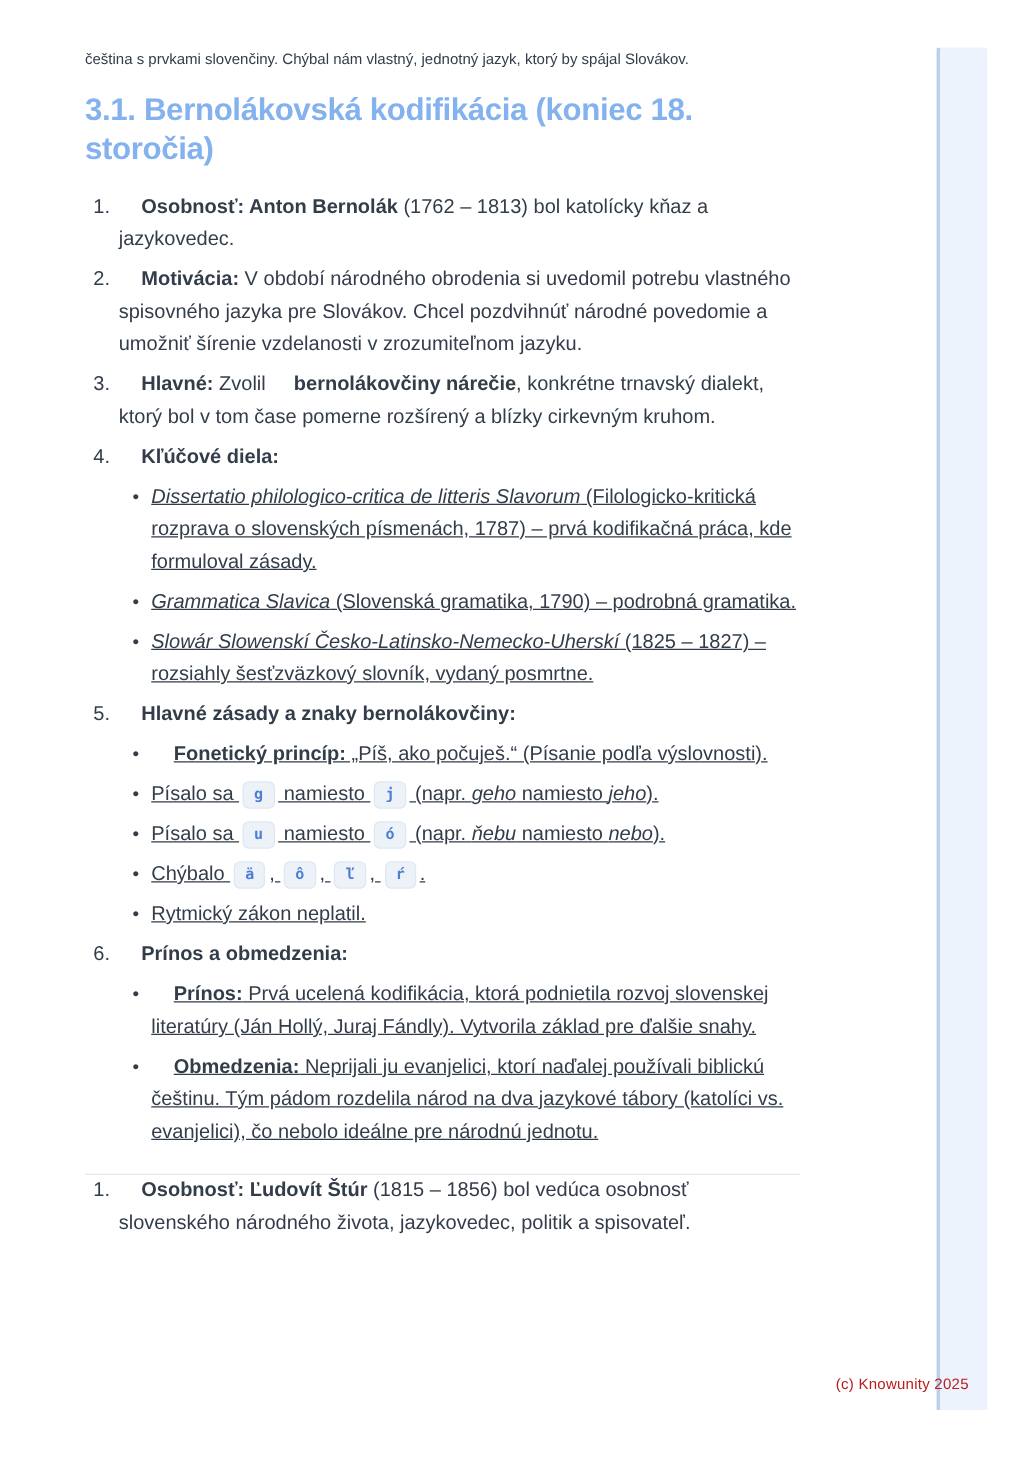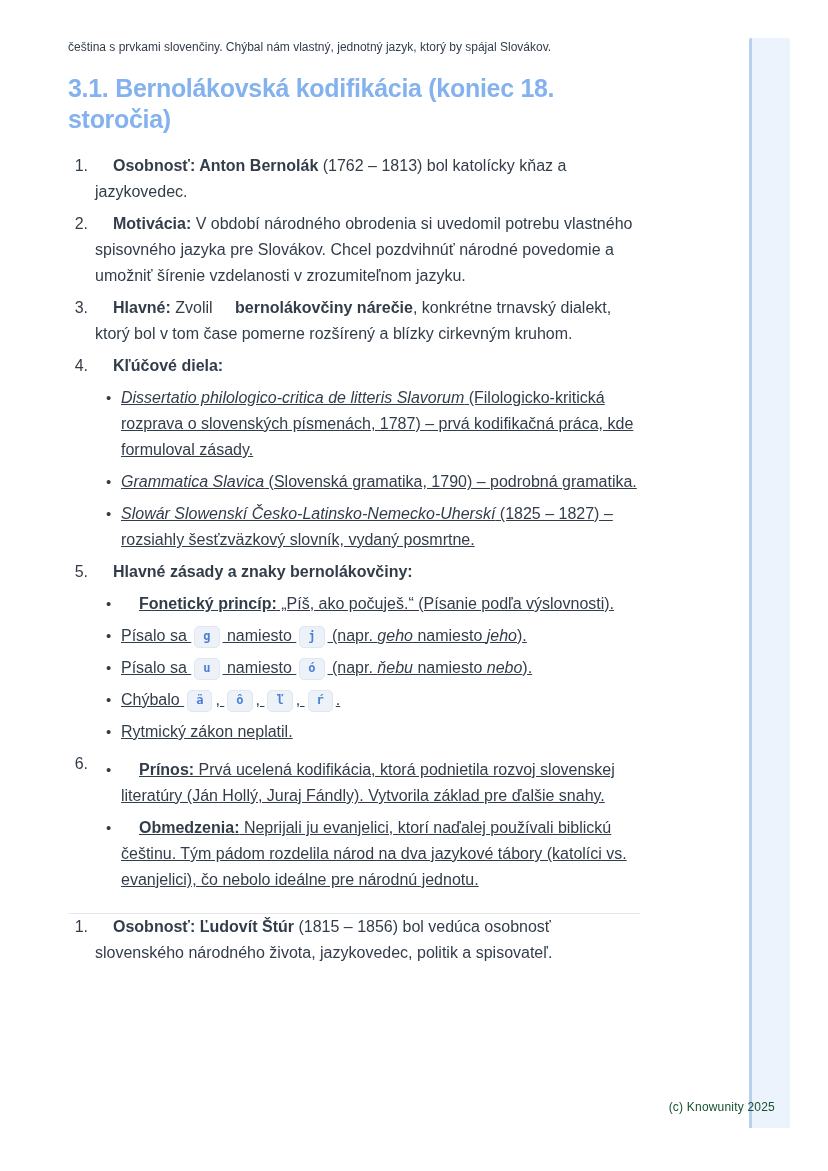--- a/index.html
+++ b/index.html
@@ -32,21 +32,21 @@
     background:#edf2f9; border:1px solid #dfe7f2; border-radius:5px;
     padding:1px 8px 2px; margin:0 3px; line-height:17px; vertical-align:1px;
   }
   .divider { border:none; border-top:1px solid #e6e8ec; margin:20px 0 0 0; }
   .side-bar {
     position:absolute; left:749px; top:38px; width:41px; height:1090px;
     background:#edf3fc; border-left:3px solid #b8d0ee; border-radius:2px 2px 0 0; z-index:1;
   }
   .footer {
     position:absolute; top:1100px; right:53px; z-index:3;
-    font-size:12px; color:#14532d; letter-spacing:0.2px;
+    font-size:12px; color:#b91c1c; letter-spacing:0.2px;
   }
 </style>
 </head>
 <body>
 
 <div class="page">
   <div class="content">
     <p class="intro">čeština s prvkami slovenčiny. Chýbal nám vlastný, jednotný jazyk, ktorý by spájal Slovákov.</p>
 
     <h2 class="section-heading">3.1. Bernolákovská kodifikácia (koniec 18. storočia)</h2>
@@ -113,20 +113,21 @@
               <div class="bitem">
                 <span class="dot">•</span>
                 <div class="btext"><span>Rytmický zákon neplatil.</span></div>
               </div>
             </div>
           </div>
         </div>
         <div class="oitem">
           <span class="num">6.</span>
           <div class="itext">
+            <div class="iline"><span class="seg-b">Prínos a obmedzenia:</span></div>
             <div class="blist">
               <div class="bitem">
                 <span class="dot">•</span>
                 <div class="btext"><span class="seg-b">Prínos:</span><span> Prvá ucelená kodifikácia, ktorá podnietila rozvoj slovenskej literatúry (Ján Hollý, Juraj Fándly). Vytvorila základ pre ďalšie snahy.</span></div>
               </div>
               <div class="bitem">
                 <span class="dot">•</span>
                 <div class="btext"><span class="seg-b">Obmedzenia:</span><span> Neprijali ju evanjelici, ktorí naďalej používali biblickú češtinu. Tým pádom rozdelila národ na dva jazykové tábory (katolíci vs. evanjelici), čo nebolo ideálne pre národnú jednotu.</span></div>
               </div>
             </div>

